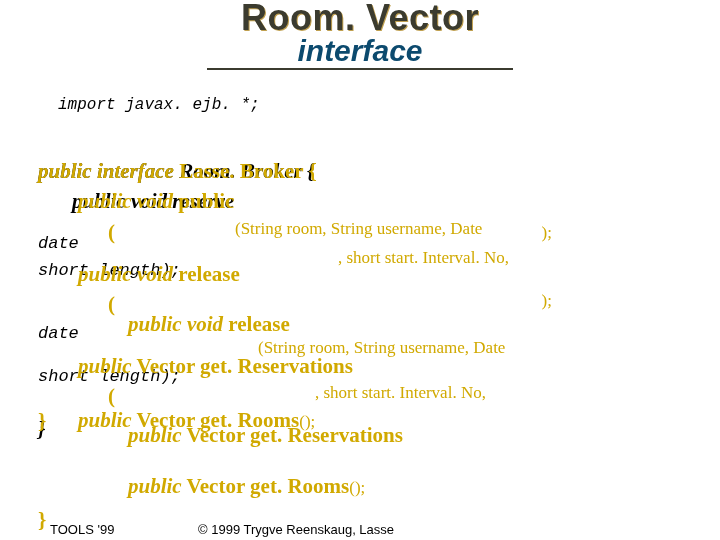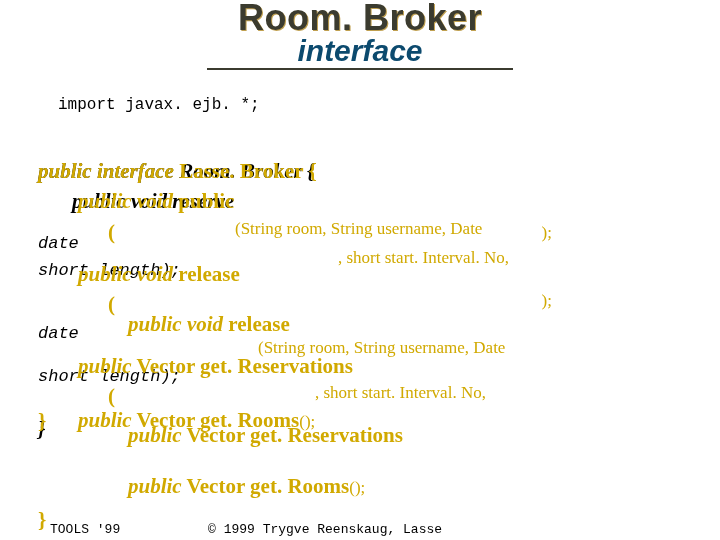--- a/index.html
+++ b/index.html
@@ -42,20 +42,21 @@
     margin-top: 10px;
     padding: 4px 40px 0 50px;
     font-family: "Courier New", monospace;
   }
   .pkg {
     font-style: italic;
     font-size: 16px;
     color: #000;
   }
   .imports {
+    font-style: italic;
     font-size: 16px;
     color: #000;
     margin-top: 12px;
   }
   .yellow-layer, .black-layer {
     position: absolute;
     left: 30px;
     right: 10px;
   }
   .yellow-layer {
@@ -84,31 +85,31 @@
     font-size: 17px;
     font-style: italic;
     line-height: 1.25;
   }
   .black-layer .bi { font-weight: bold; font-size: 21px; font-style: italic; font-family: Georgia, serif;}
   .footer {
     position: absolute;
     bottom: 3px;
     left: 50px;
     font-size: 13px;
-    font-family: Liberation Mono, monospace;
+    font-family: Liberation Sans, sans-serif;
     color: #000;
   }
   .footer .cpr { margin-left: 80px; }
 </style>
 </head>
 <body>
 
 <div class="slide">
   <div class="title-block">
-    <div class="title1">Room. Broker</div>
+    <div class="title1">Room. Vector</div>
     <div><span class="title2">interface</span></div>
   </div>
 
   <div class="code-area">
     <div class="imports">
       <div>import javax. ejb. *;</div>
     </div>
 
     <div class="black-layer">
       <div class="bi" style="margin-top:2px;"><span>public interface Room. Broker {</span></div>

